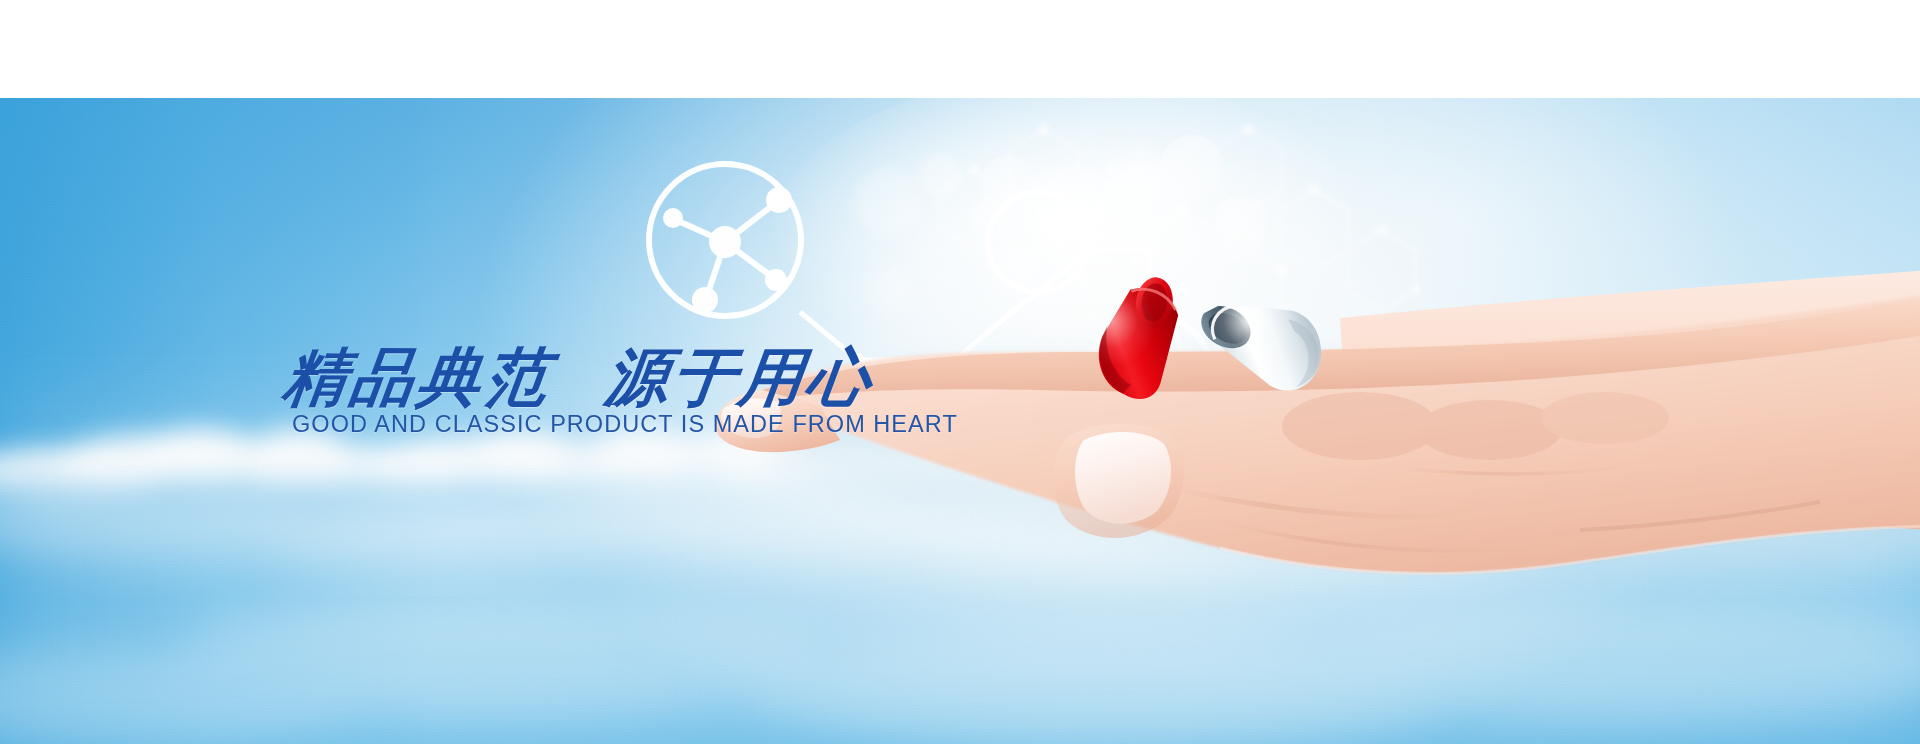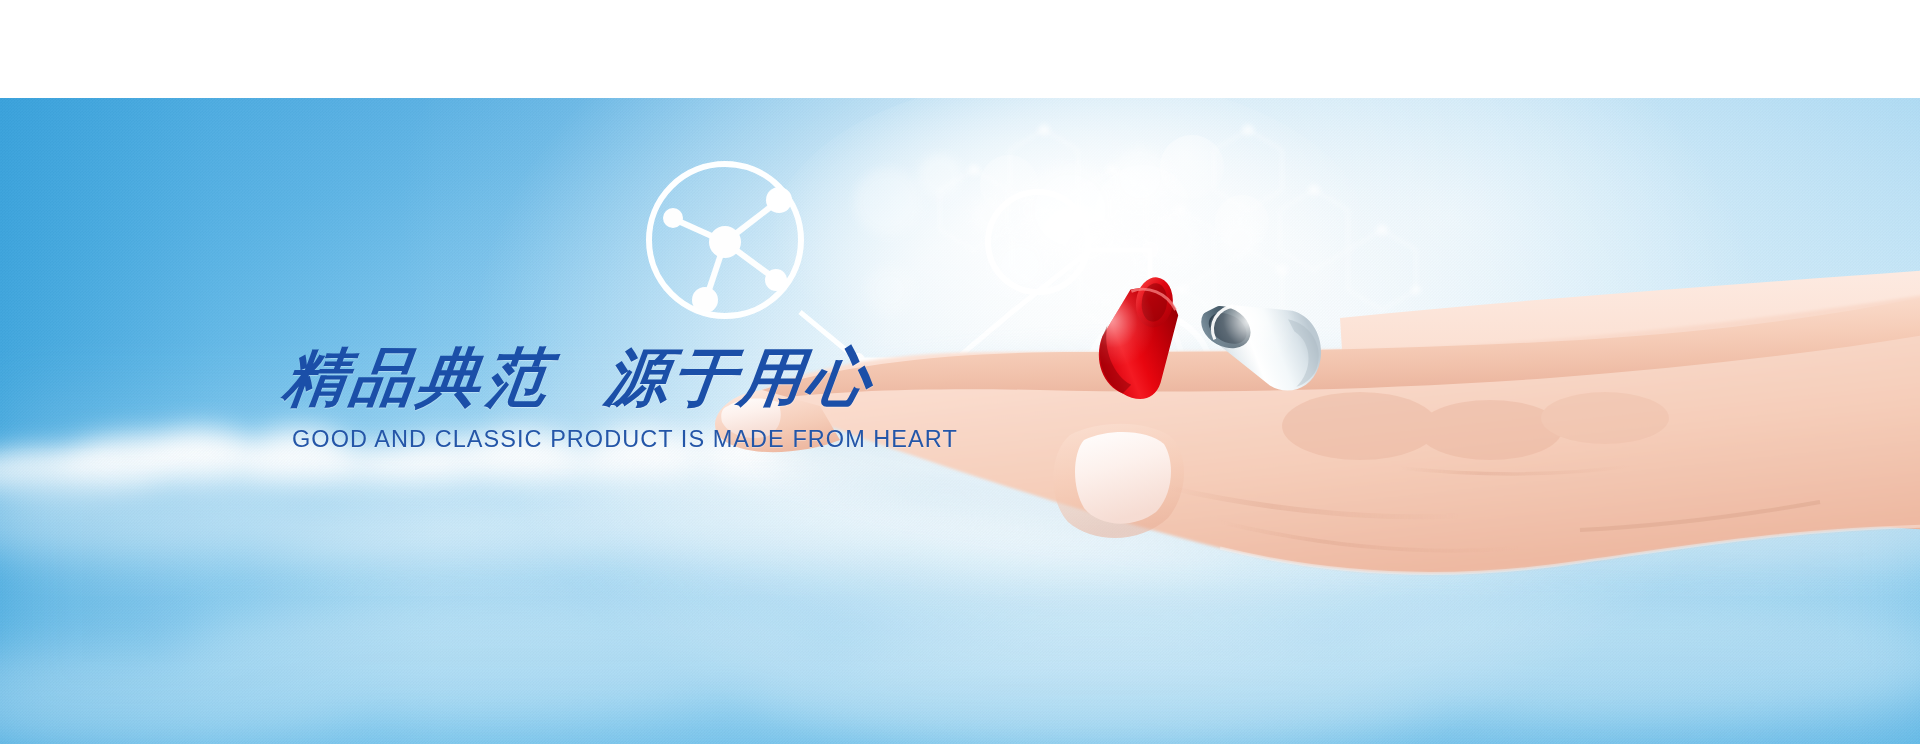--- a/index.html
+++ b/index.html
@@ -69,21 +69,21 @@
   .cn {
     font-family:"DejaVu Sans", sans-serif;
     font-size:63px; line-height:1.0; font-weight:700;
     color:#1b4fa8; letter-spacing:4px;
     font-style:italic;
     transform:skewX(-7deg);
     text-shadow:0 1px 1px rgba(255,255,255,.35);
   }
   .cn.grp2 { margin-left:54px; }
   .en {
-    margin-top:17px; margin-left:8px;
+    margin-top:2px; margin-left:8px;
     font-family:"Liberation Sans", sans-serif;
     font-size:23.5px; letter-spacing:1.05px; font-weight:400;
     color:#2456a8; white-space:nowrap;
     text-shadow:0 1px 0 rgba(255,255,255,.30);
   }
 </style>
 </head>
 <body>
 
 <div id="banner">

